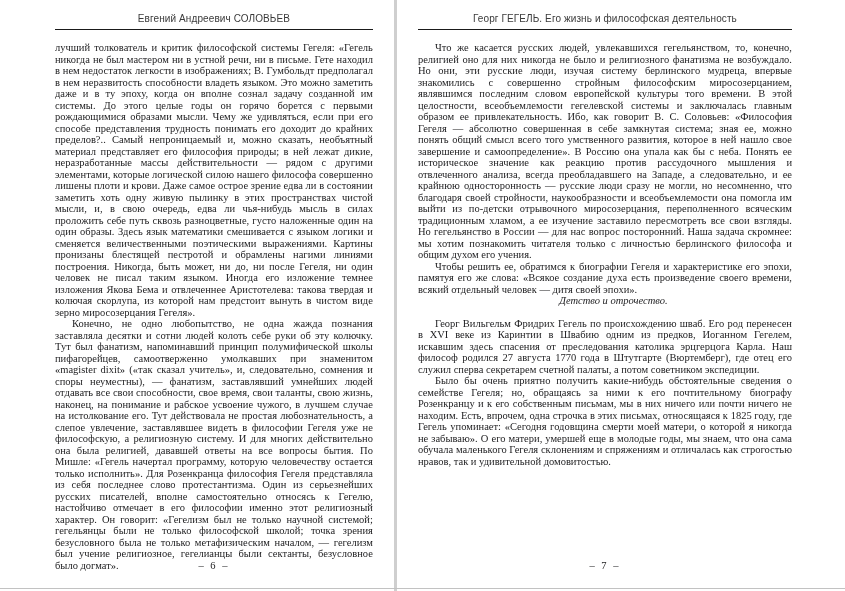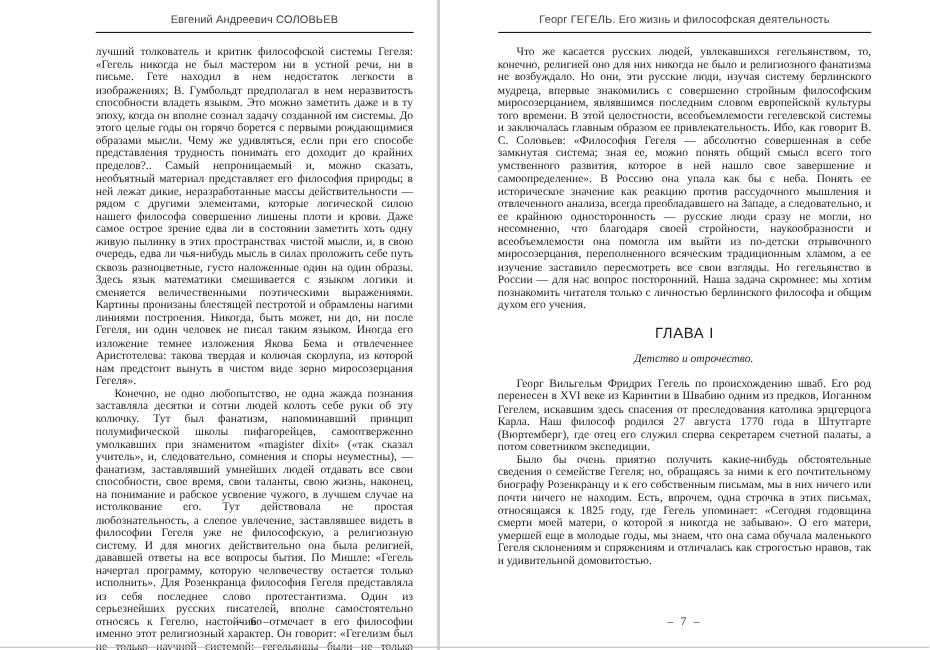--- a/index.html
+++ b/index.html
@@ -5,21 +5,21 @@
   * { margin: 0; padding: 0; box-sizing: border-box; }
   html, body { width: 845px; height: 591px; }
   body {
     background: #ffffff;
     font-family: "Liberation Serif", serif;
     color: #1d1d1f;
     position: relative;
     overflow: hidden;
   }
   .spread { display: flex; width: 845px; height: 591px; }
-  .page { position: relative; height: 591px; background: #ffffff; margin-left: 32px; }
+  .page { position: relative; height: 591px; background: #ffffff; }
   .page-left  { width: 421px; padding: 0 21px 0 55px; }
   .page-right { width: 480px; padding: 0 53px 0 21px; }
   .gutter { width: 3px; height: 591px; background: #cfcfcf; flex: 0 0 3px; }
 
   .running-header {
     text-align: center;
     font-family: "Liberation Sans", sans-serif;
     font-size: 10px;
     color: #3a3a3a;
     padding-top: 13px;
@@ -86,21 +86,21 @@
 
   <div class="gutter"></div>
 
   <div class="page page-right">
     <div class="running-header">
       <div>Георг ГЕГЕЛЬ. Его жизнь и философская деятельность</div>
       <div class="header-rule"></div>
     </div>
     <div class="body-text">
       <p class="indent">Что же касается русских людей, увлекавшихся гегельянством, то, конечно, религией оно для них никогда не было и религиозного фанатизма не возбуждало. Но они, эти русские люди, изучая систему берлинского мудреца, впервые знакомились с совершенно стройным философским миросозерцанием, являвшимся последним словом европейской культуры того времени. В этой целостности, всеобъемлемости гегелевской системы и заключалась главным образом ее привлекательность. Ибо, как говорит В. С. Соловьев: «Философия Гегеля — абсолютно совершенная в себе замкнутая система; зная ее, можно понять общий смысл всего того умственного развития, которое в ней нашло свое завершение и самоопределение». В Россию она упала как бы с неба. Понять ее историческое значение как реакцию против рассудочного мышления и отвлеченного анализа, всегда преобладавшего на Западе, а следовательно, и ее крайнюю односторонность — русские люди сразу не могли, но несомненно, что благодаря своей стройности, наукообразности и всеобъемлемости она помогла им выйти из по-детски отрывочного миросозерцания, переполненного всяческим традиционным хламом, а ее изучение заставило пересмотреть все свои взгляды. Но гегельянство в России — для нас вопрос посторонний. Наша задача скромнее: мы хотим познакомить читателя только с личностью берлинского философа и общим духом его учения.</p>
-      <div class="chapter-heading">ГЛАВА I</div>
+      <p class="indent">Чтобы решить ее, обратимся к биографии Гегеля и характеристике его эпохи, памятуя его же слова: «Всякое создание духа есть произведение своего времени, всякий отдельный человек — дитя своей эпохи».</p>
       <p class="section-title">Детство и отрочество.</p>
       <p class="indent">Георг Вильгельм Фридрих Гегель по происхождению шваб. Его род перенесен в XVI веке из Каринтии в Швабию одним из предков, Иоганном Гегелем, искавшим здесь спасения от преследования католика эрцгерцога Карла. Наш философ родился 27 августа 1770 года в Штутгарте (Вюртемберг), где отец его служил сперва секретарем счетной палаты, а потом советником экспедиции.</p>
       <p class="indent">Было бы очень приятно получить какие-нибудь обстоятельные сведения о семействе Гегеля; но, обращаясь за ними к его почтительному биографу Розенкранцу и к его собственным письмам, мы в них ничего или почти ничего не находим. Есть, впрочем, одна строчка в этих письмах, относящаяся к 1825 году, где Гегель упоминает: «Сегодня годовщина смерти моей матери, о которой я никогда не забываю». О его матери, умершей еще в молодые годы, мы знаем, что она сама обучала маленького Гегеля склонениям и спряжениям и отличалась как строгостью нравов, так и удивительной домовитостью.</p>
     </div>
     <div class="page-number">– 7 –</div>
   </div>
 
 </div>
 
 <div class="bottom-edge"></div>

